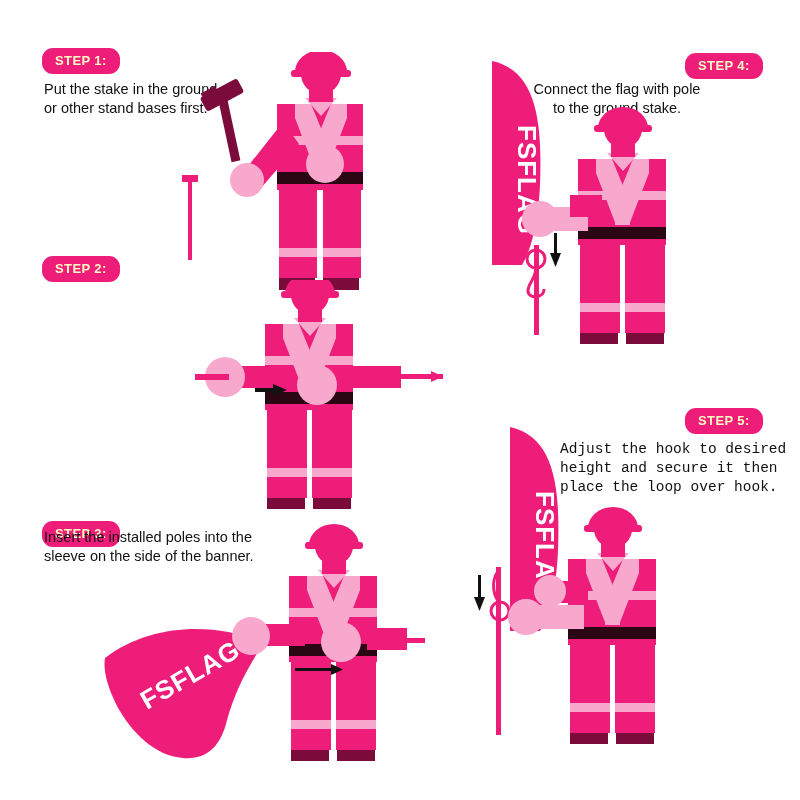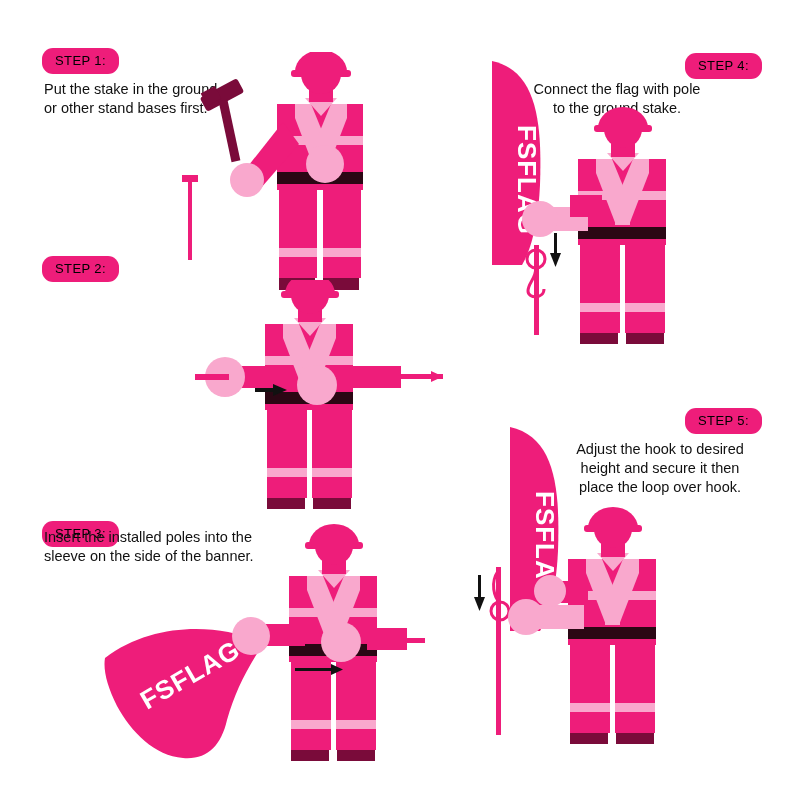--- a/index.html
+++ b/index.html
@@ -16,40 +16,41 @@
   }
   .canvas {
     position: absolute;
     left: 0; top: 0;
     width: 800px;
     height: 800px;
   }
   .step-badge {
     position: absolute;
     background: #ee1d7a;
-    color: #000000;
+    color: #fef9c3;
     font-size: 13px;
-    font-weight: normal;
+    font-weight: bold;
     letter-spacing: 0.4px;
     padding: 5px 13px 6px 13px;
     border-radius: 11px;
     white-space: nowrap;
   }
   .step-text {
     position: absolute;
     color: #111111;
     font-size: 14.5px;
     line-height: 19px;
     white-space: pre;
   }
   .step-text.right {
     text-align: center;
   }
   .step-text.center {
     text-align: center;
+    font-family: Liberation Mono, monospace;
   }
   svg {
     display: block;
   }
   .fig {
     position: absolute;
   }
   .flagtext {
     font-family: "Liberation Sans", sans-serif;
     font-weight: bold;

